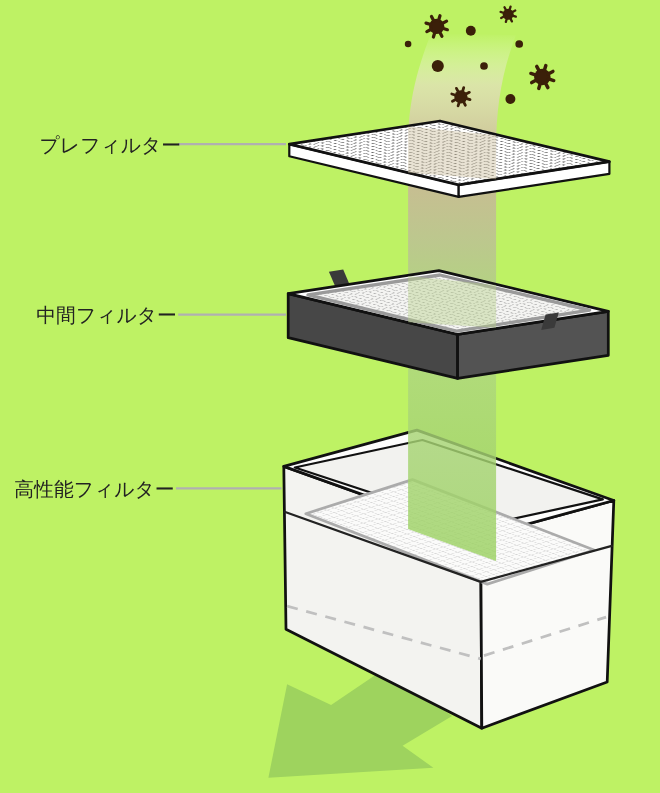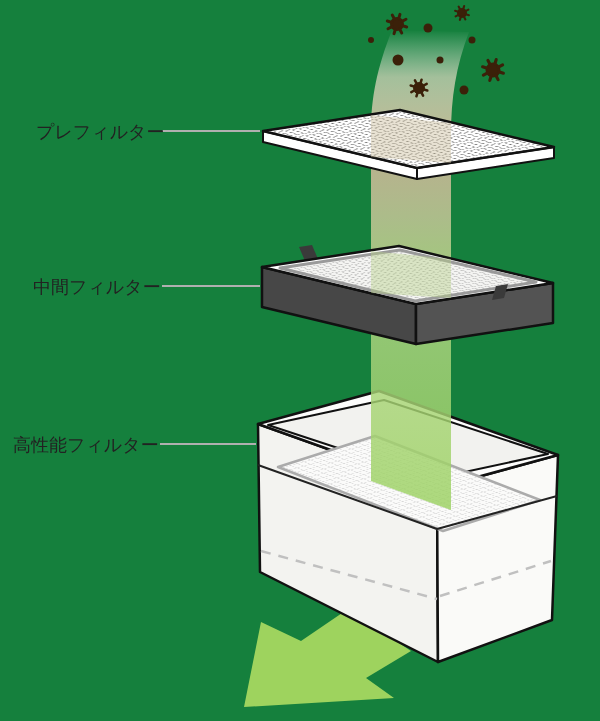--- a/index.html
+++ b/index.html
@@ -1,16 +1,16 @@
 <!DOCTYPE html>
 <html><head>
 <meta charset="utf-8">
 <style>
   html,body{margin:0;padding:0;background:#ffffff;}
-  .stage{position:relative;width:600px;height:721px;background:#15803d;overflow:hidden;}
+  .stage{position:relative;width:600px;height:721px;background:#bef264;overflow:hidden;}
   svg{display:block;}
   svg text{font-family:"DejaVu Sans","Liberation Sans",sans-serif;font-size:18px;}
 </style>
 </head>
 <body>
 
 <div class="stage">
 <svg width="600" height="721" viewBox="0 0 600 721" xmlns="http://www.w3.org/2000/svg">
   <defs>
     <pattern id="meshDark" width="7" height="7" patternUnits="userSpaceOnUse" patternTransform="matrix(0.988,-0.152,0.972,0.234,0,0)">

